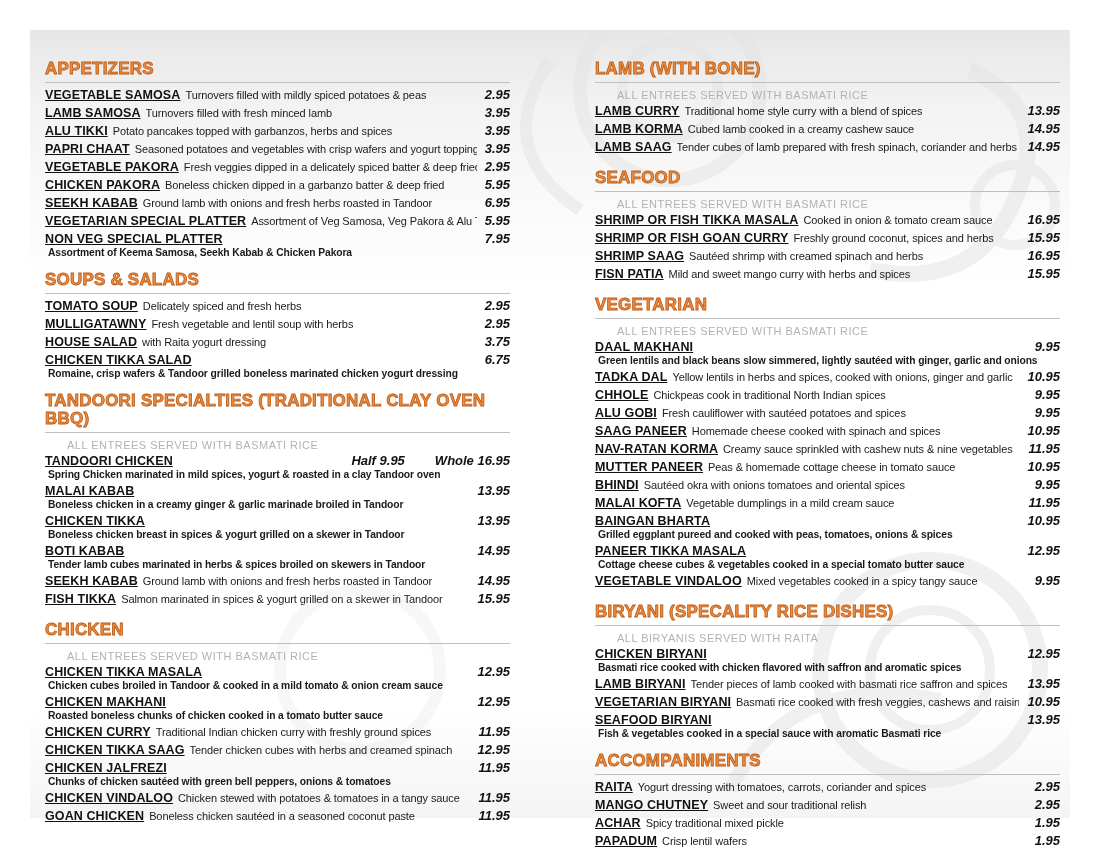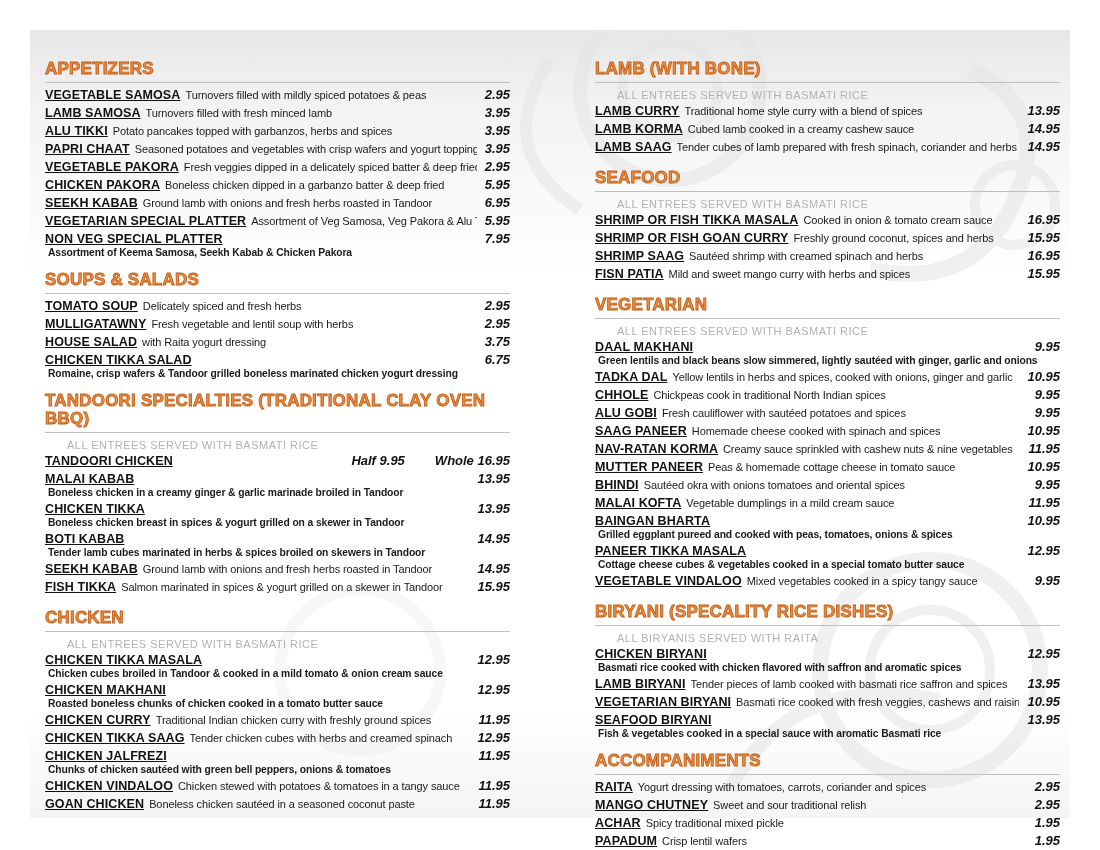--- a/index.html
+++ b/index.html
@@ -143,20 +143,21 @@
         <div class="sec-title">TANDOORI SPECIALTIES (TRADITIONAL CLAY OVEN BBQ)</div>
         <div class="sec-subtitle">ALL ENTREES SERVED WITH BASMATI RICE</div>
         <div class="item">
           <div class="row">
             <span class="nm">TANDOORI CHICKEN</span>
             <span class="pr">
               <span class="pp">Half 9.95</span>
               <span class="pp">Whole 16.95</span>
             </span>
           </div>
+          <div class="ds-below">Spring Chicken marinated in mild spices, yogurt &amp; roasted in a clay Tandoor oven</div>
         </div>
         <div class="item">
           <div class="row">
             <span class="nm">MALAI KABAB</span>
             <span class="pr">13.95</span>
           </div>
           <div class="ds-below">Boneless chicken in a creamy ginger &amp; garlic marinade broiled in Tandoor</div>
         </div>
         <div class="item">
           <div class="row">

